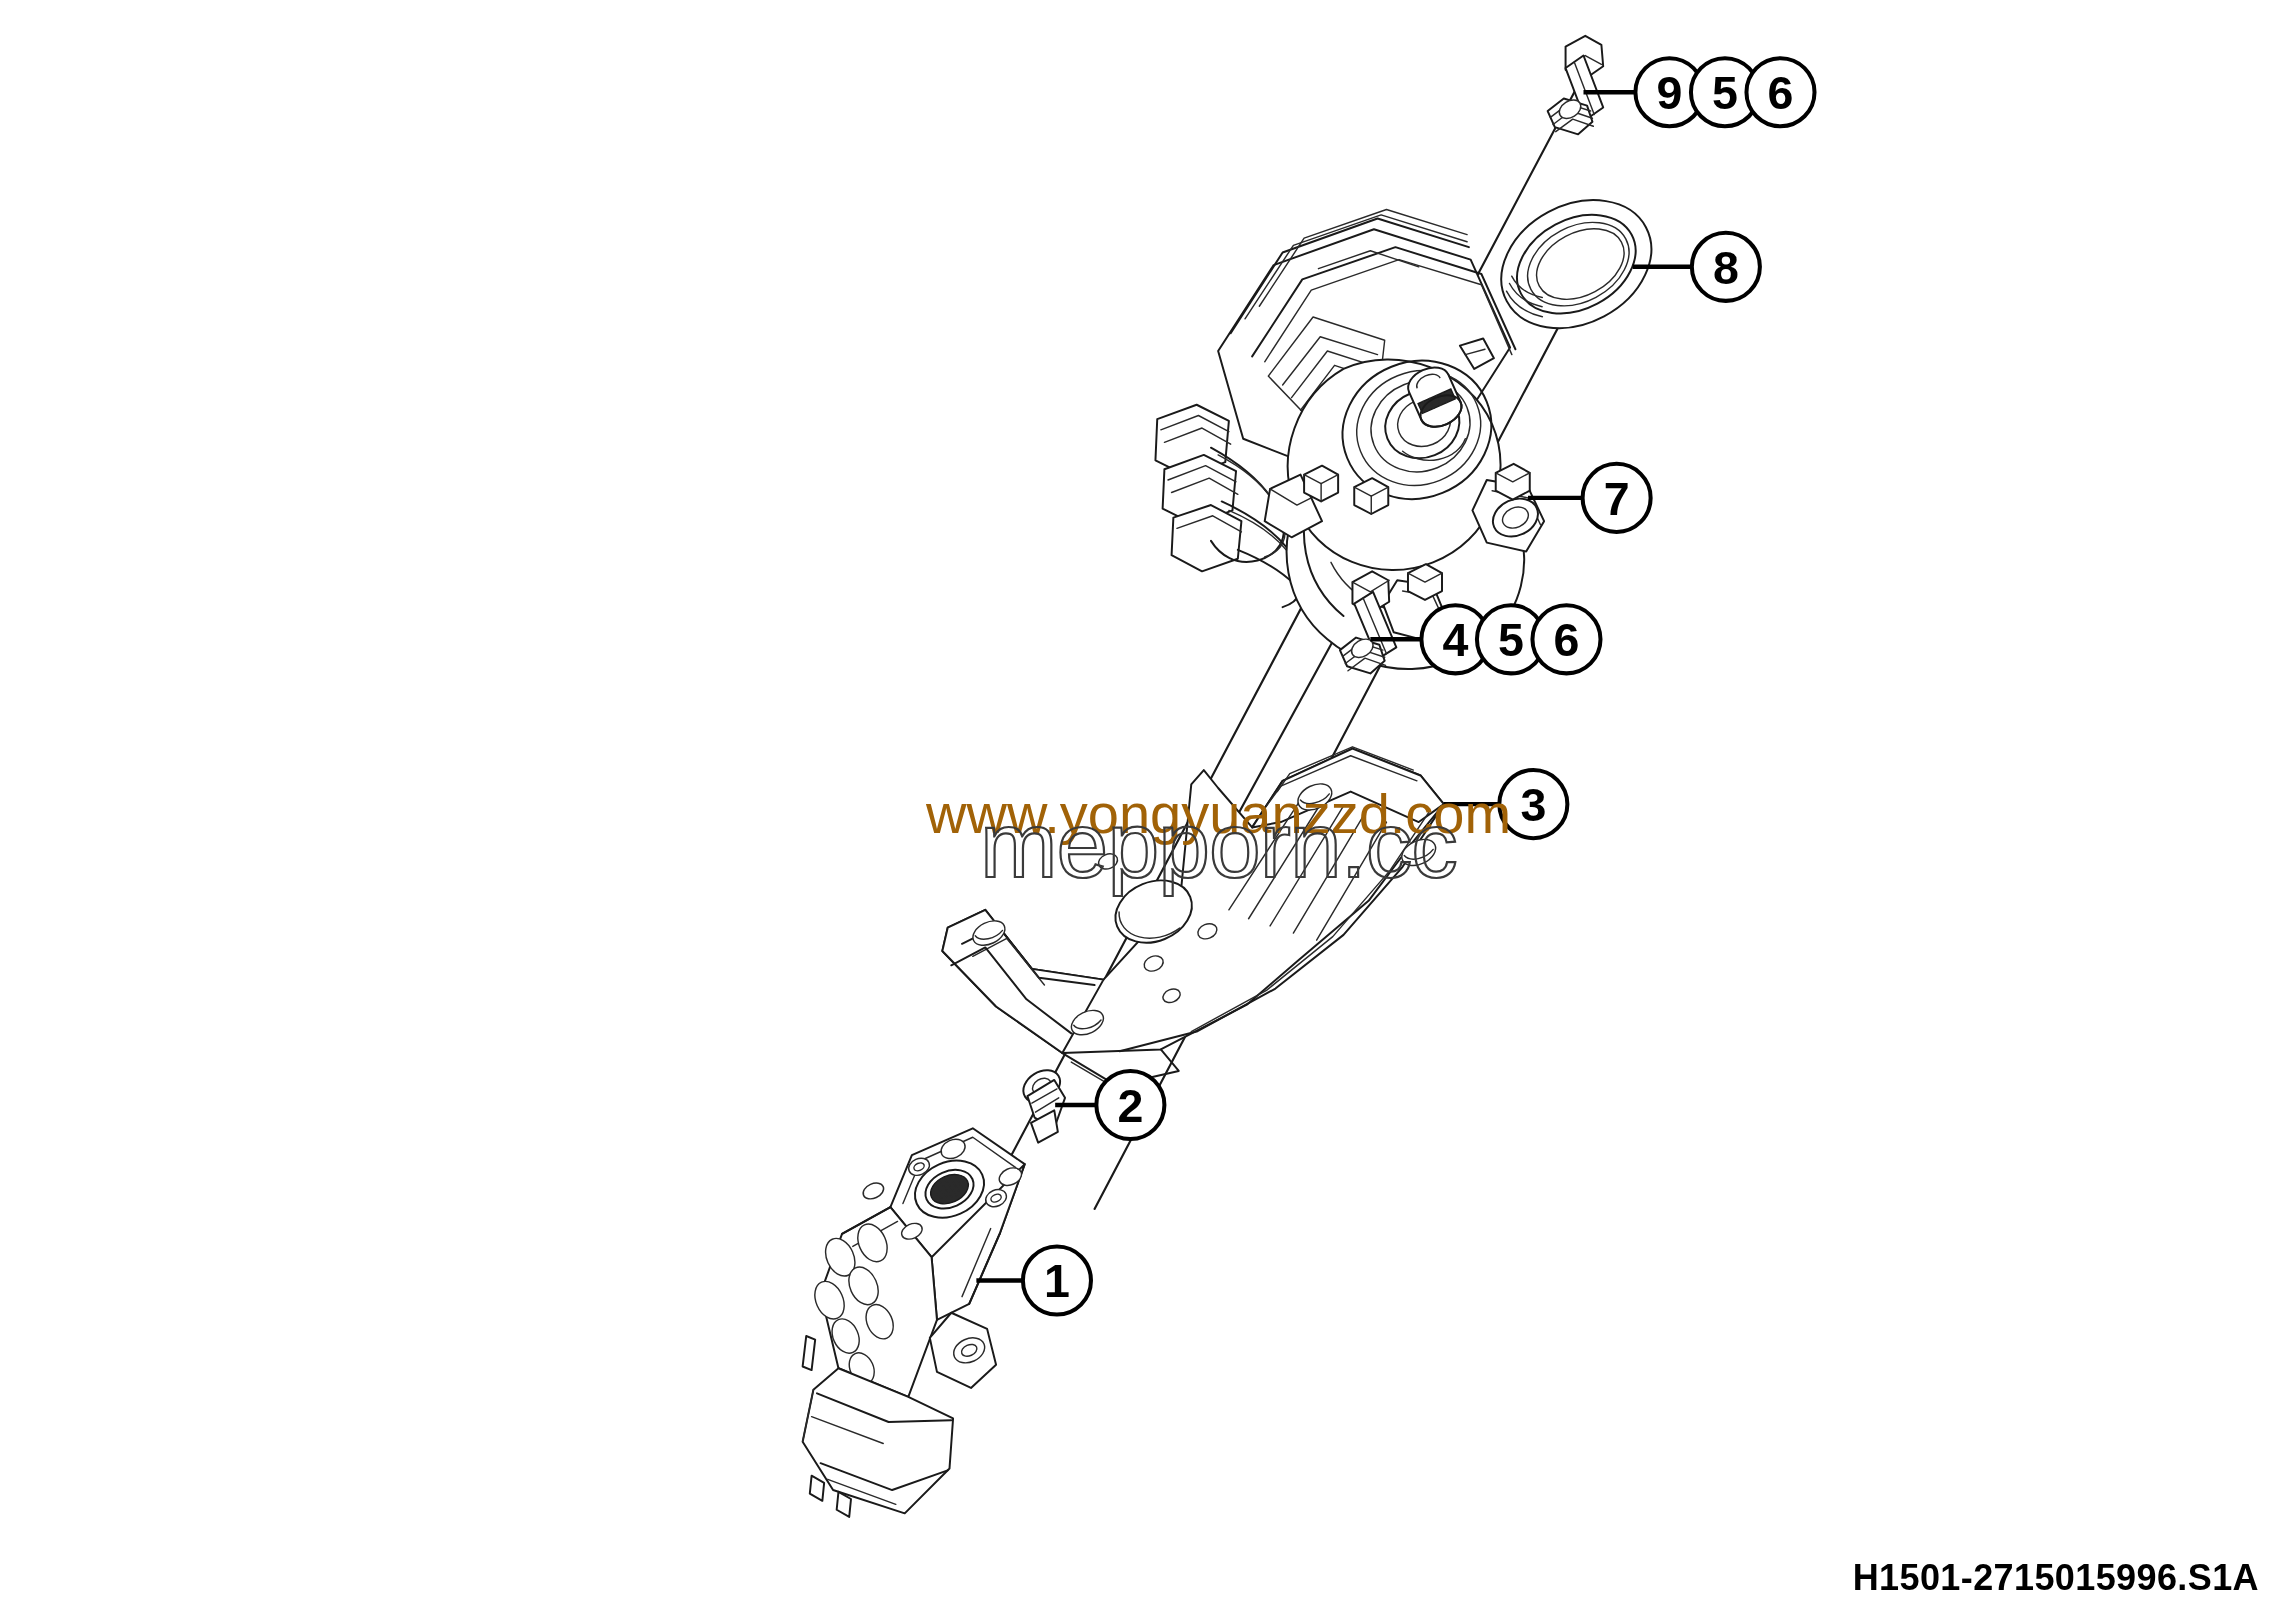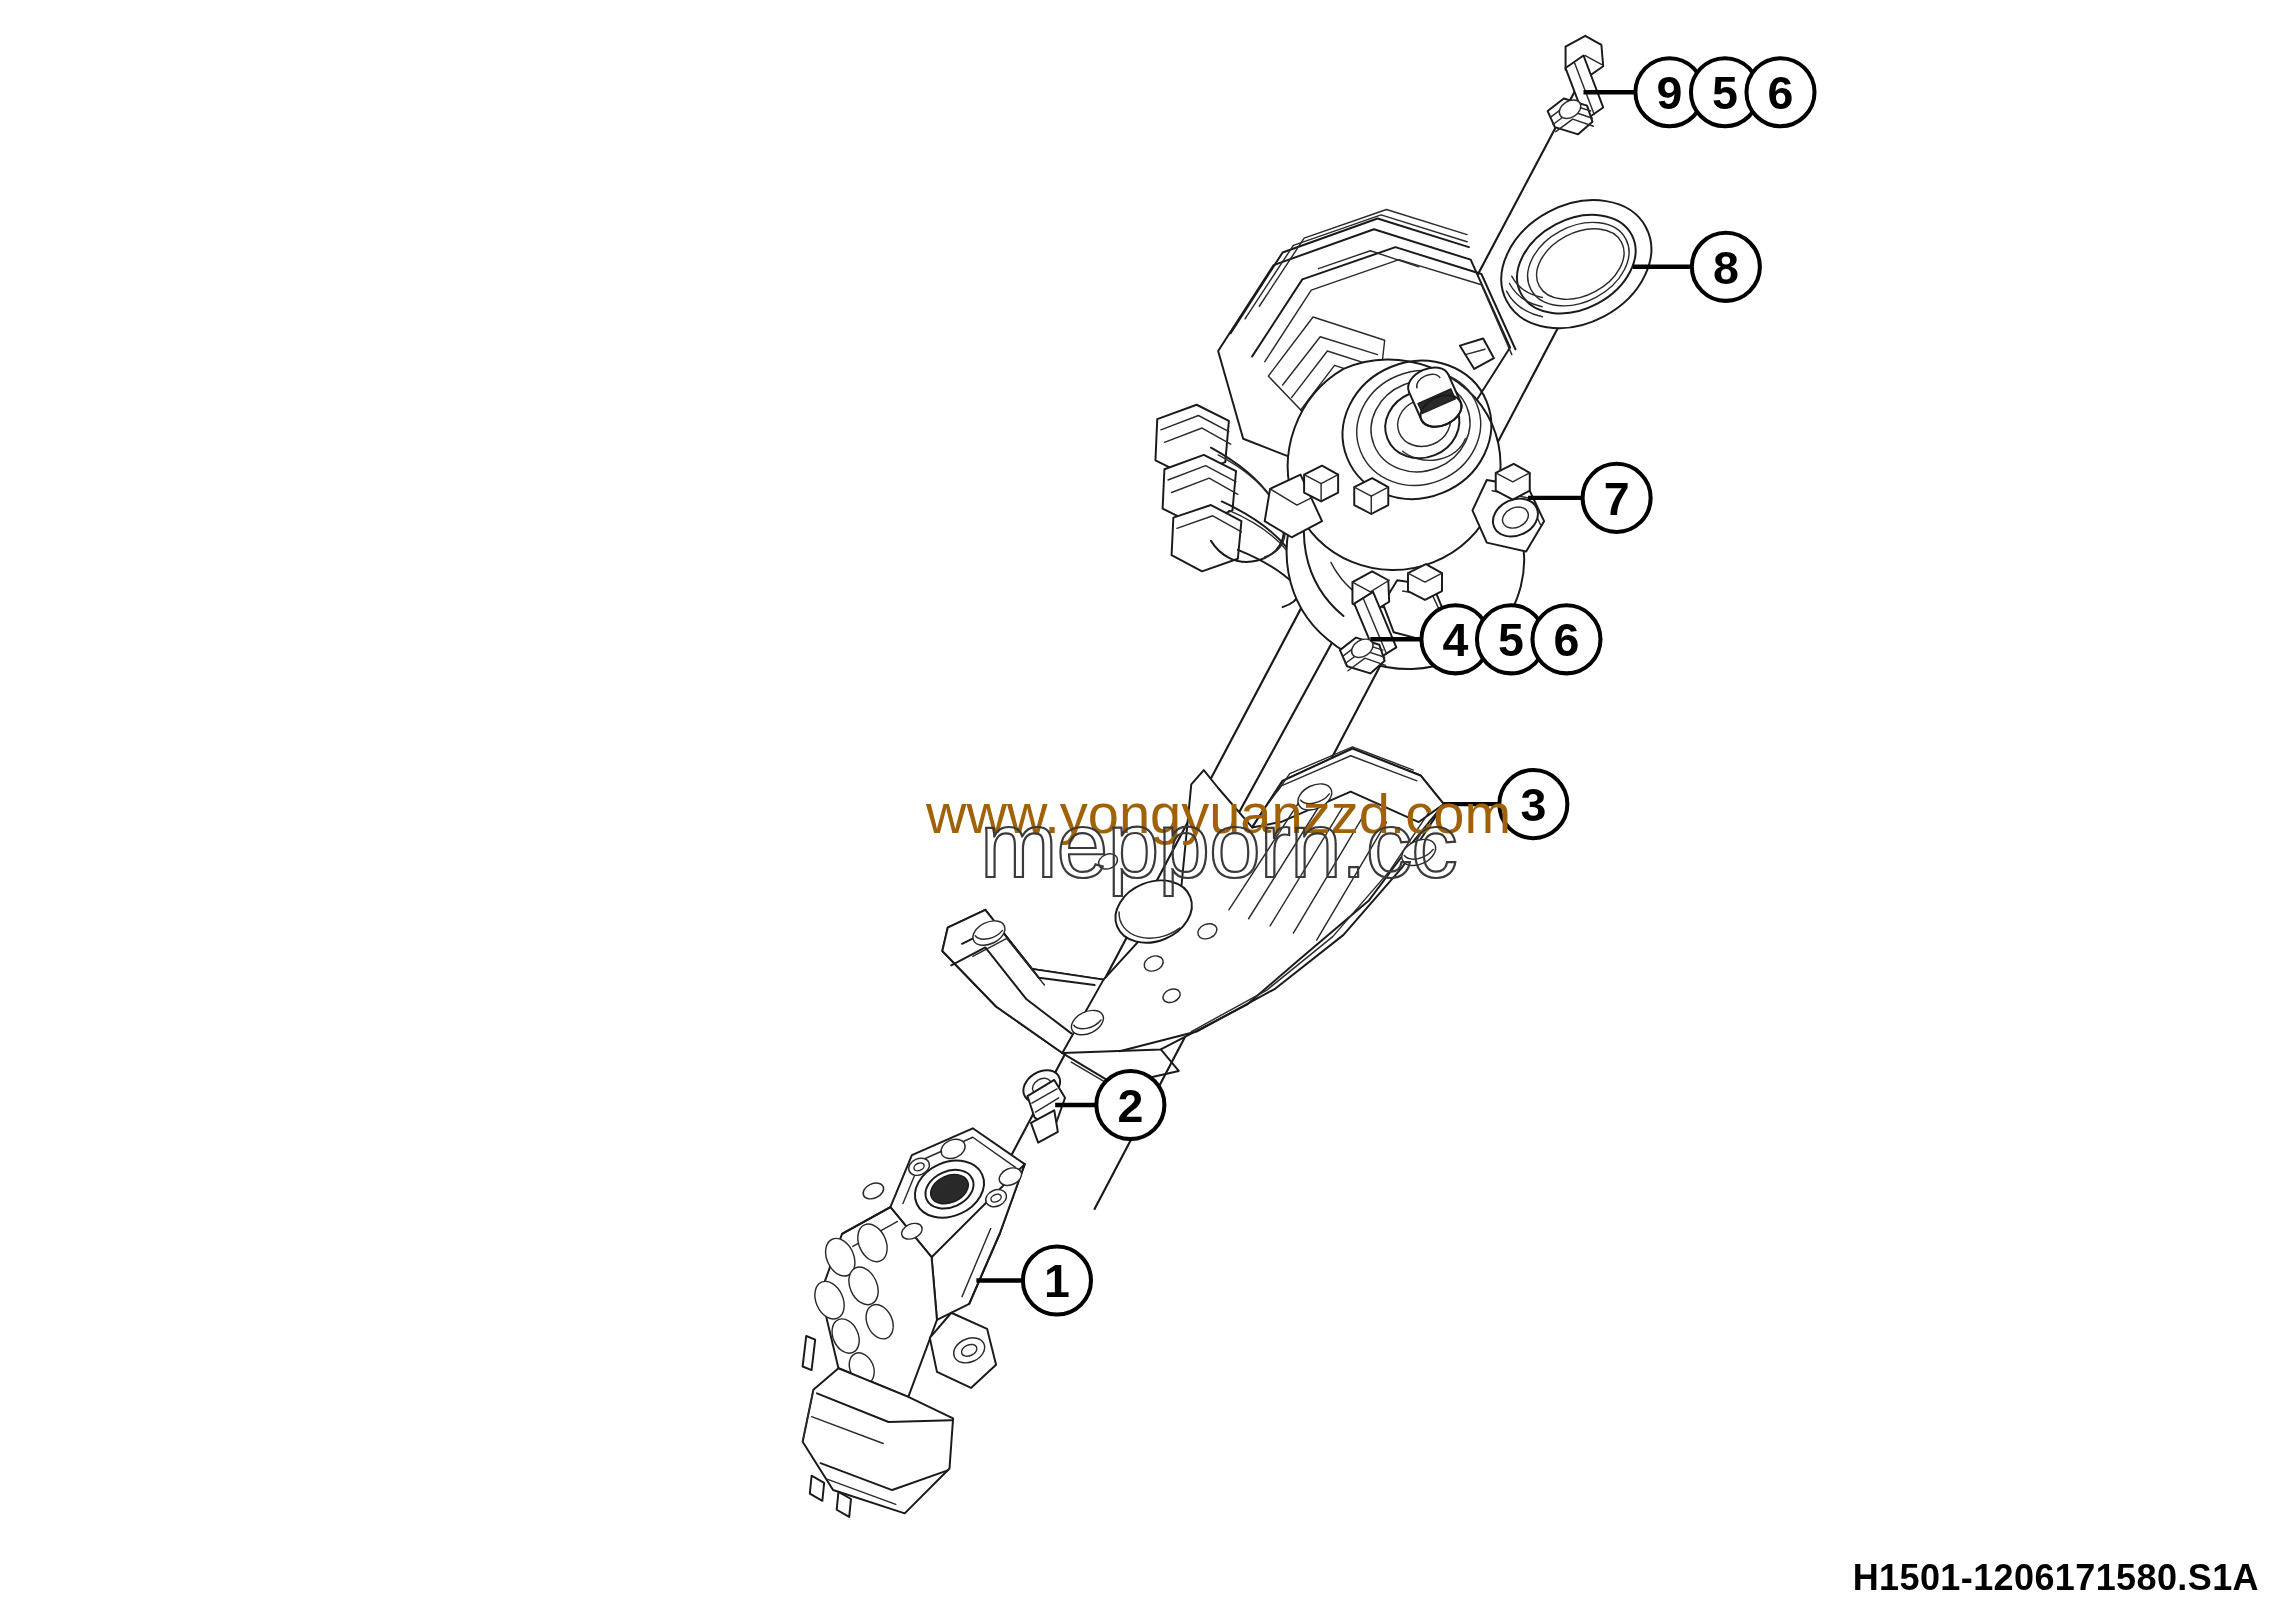--- a/index.html
+++ b/index.html
@@ -410,16 +410,16 @@
         <circle class="bub" cx="1180" cy="1430" r="38"></circle>
         <text class="bubtxt" x="1180" y="1431">1</text>
       </g>
     </g>
   </svg>
 
   <div class="wm-outline">mepporn.cc</div>
 
   <div class="wm-blue">www.yongyuanzzd.com</div>
 
-  <div class="code-label">H1501-1206171580.S1A</div>
+  <div class="code-label">H1501-2715015996.S1A</div>
 
 </div>
 
 
 </body></html>

